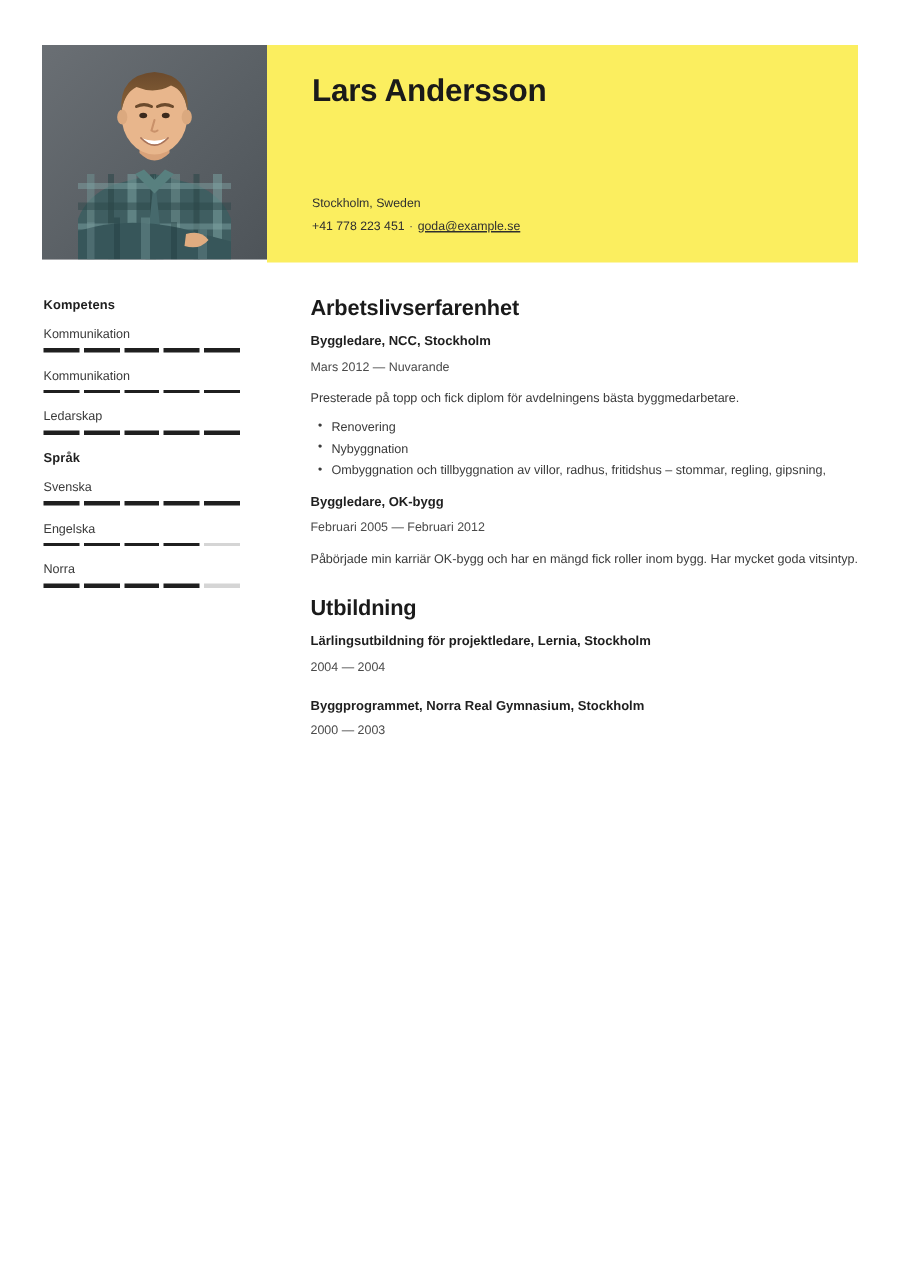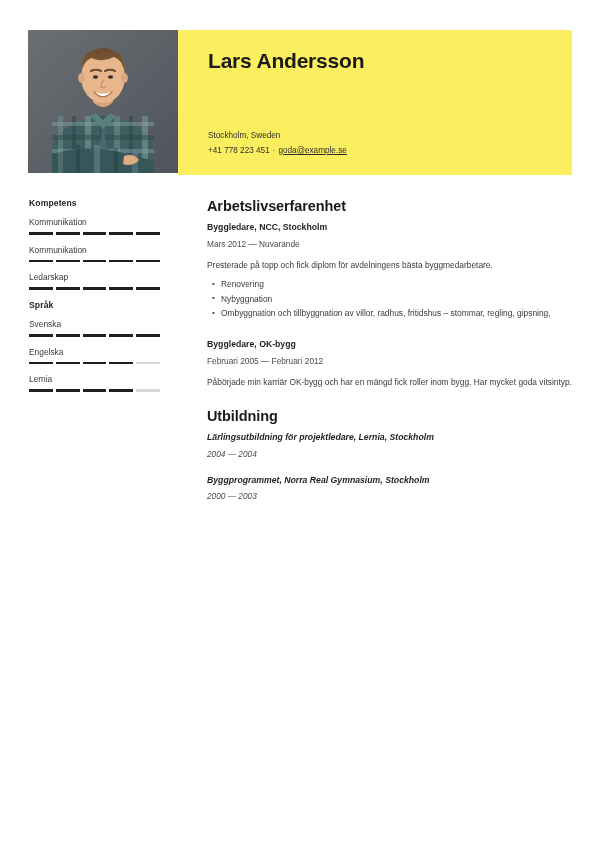--- a/index.html
+++ b/index.html
@@ -119,21 +119,21 @@
     margin: 0 0 8px 0;
     letter-spacing: -0.1px;
   }
   .section { margin-bottom: 19px; }
   .para {
     font-size: 8.5px;
     line-height: 1.72;
     color: #3a3a3a;
     margin: 0;
   }
-  .entry { margin-bottom: 18px; }
+  .entry { margin-bottom: 8px; }
   .entry:last-child { margin-bottom: 0; }
   .entry-title {
     font-size: 8.7px;
     font-weight: bold;
     color: #1f1f1f;
     margin: 0 0 5px 0;
     line-height: 1.35;
   }
   .entry-date {
     font-size: 8.3px;
@@ -160,21 +160,21 @@
     padding-left: 0;
   }
   .bullets li::before {
     content: "\2022";
     position: absolute;
     left: -9px;
     top: -0.5px;
     color: #3a3a3a;
     font-size: 8px;
   }
-  .edu-entry { margin-bottom: 16px; font-style: italic; }
+  .edu-entry { margin-bottom: 16px; }
   .edu-entry:last-child { margin-bottom: 0; }
   .sec-utbildning { margin-top: 2px; }
 </style>
 </head>
 <body>
 
 <div class="page">
 
   <div class="header">
 
@@ -321,21 +321,21 @@
         <div class="rating">
           <span class="seg"></span>
           <span class="seg"></span>
           <span class="seg"></span>
           <span class="seg"></span>
           <span class="seg off"></span>
         </div>
       </div>
 
       <div class="skill">
-        <div class="skill-name">Lernia</div>
+        <div class="skill-name">Norra</div>
         <div class="rating">
           <span class="seg"></span>
           <span class="seg"></span>
           <span class="seg"></span>
           <span class="seg"></span>
           <span class="seg off"></span>
         </div>
       </div>
     </div>
   </div>

